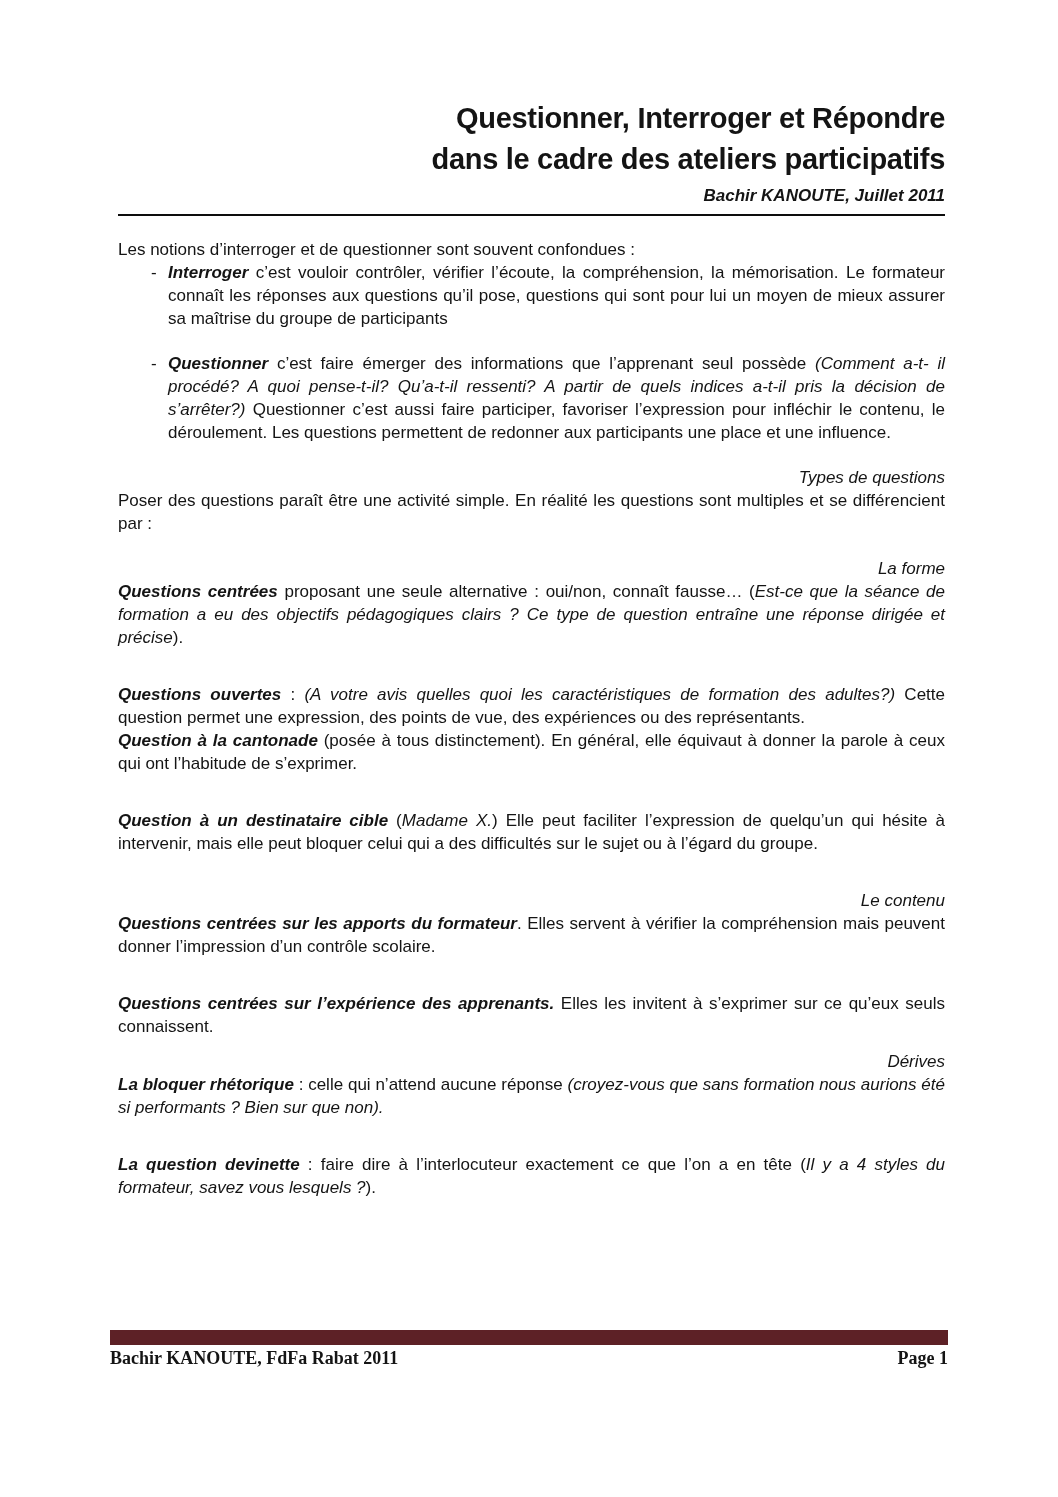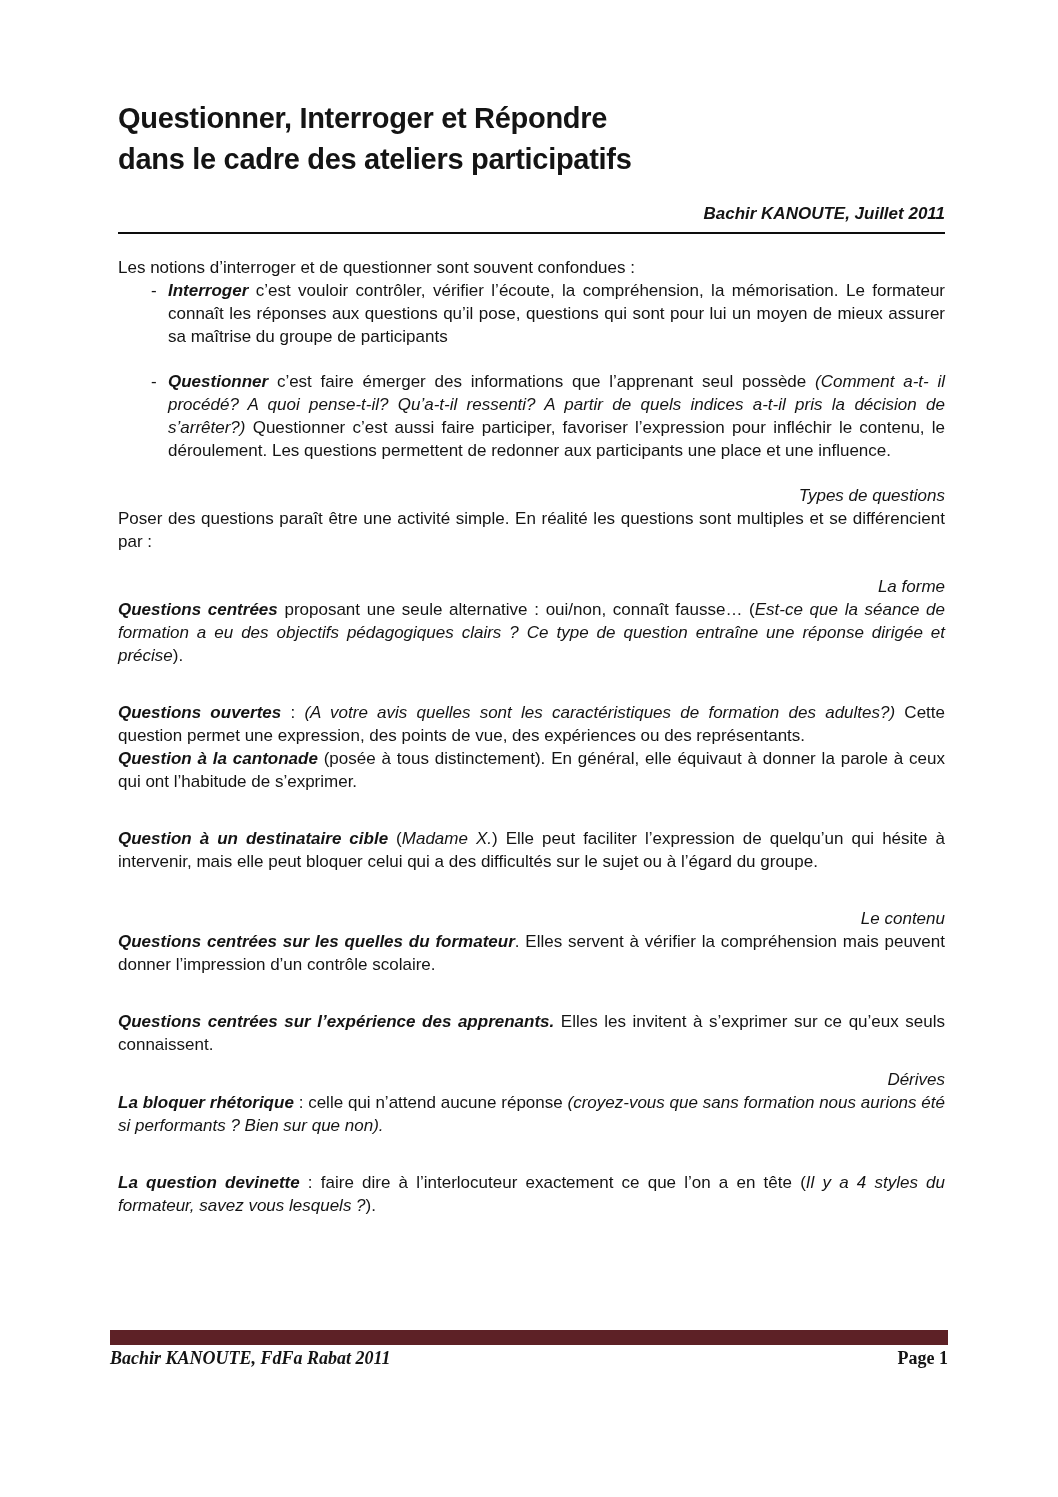--- a/index.html
+++ b/index.html
@@ -12,32 +12,33 @@
     background: #ffffff;
     font-family: "Liberation Sans", sans-serif;
     color: #141414;
     overflow: hidden;
   }
   .content {
     padding: 98px 113px 0 118px;
   }
   
   .doc-title {
+    text-align: right;
     font-weight: bold;
     font-size: 29px;
     line-height: 41px;
     letter-spacing: -0.3px;
   }
   .doc-title .title-line { display: block; }
   .byline {
     text-align: right;
     font-weight: bold;
     font-style: italic;
     font-size: 17px;
-    margin-top: 24px;
+    margin-top: 6px;
   }
   .header-rule {
     border-bottom: 2.5px solid #0d0d0d;
     margin-top: 8px;
   }
   
   .doc-body {
     margin-top: 22px;
     font-size: 17px;
     line-height: 23px;
@@ -79,21 +80,21 @@
   }
   .footer-row {
     display: flex;
     justify-content: space-between;
     align-items: baseline;
     margin-top: 3px;
     font-family: "Liberation Serif", serif;
     font-size: 18px;
     font-weight: bold;
   }
-  .footer-author { font-style: italic; }
+  .footer-author { }
   .footer-page { font-style: normal; text-align: center; }
 </style>
 </head>
 <body>
 
 <div class="page">
   <div class="content">
 
     <header>
       <h1 class="doc-title">
@@ -117,28 +118,28 @@
         <span class="marker">-</span>
         <p class="bullet-body"><span class="bi">Questionner</span><span> c’est faire émerger des informations que l’apprenant seul possède </span><span class="it">(Comment a-t- il procédé? A quoi pense-t-il? Qu’a-t-il ressenti? A partir de quels indices a-t-il pris la décision de s’arrêter?)</span><span> Questionner c’est aussi faire participer, favoriser l’expression pour infléchir le contenu, le déroulement. Les questions permettent de redonner aux participants une place et une influence.</span></p>
       </div>
 
       <p class="heading mt-std">Types de questions</p>
       <p class="para">Poser des questions paraît être une activité simple. En réalité les questions sont multiples et se différencient par :</p>
 
       <p class="heading mt-std">La forme</p>
       <p class="para"><span class="bi">Questions centrées</span><span> proposant une seule alternative : oui/non, connaît fausse… (</span><span class="it">Est-ce que la séance de formation a eu des objectifs pédagogiques clairs ? Ce type de question entraîne une réponse dirigée et précise</span><span>).</span></p>
 
-      <p class="para mt-lg"><span class="bi">Questions ouvertes</span><span> : </span><span class="it">(A votre avis quelles sont les caractéristiques de formation des adultes?)</span><span> Cette question permet une expression, des points de vue, des expériences ou des représentants.</span></p>
+      <p class="para mt-lg"><span class="bi">Questions ouvertes</span><span> : </span><span class="it">(A votre avis quelles quoi les caractéristiques de formation des adultes?)</span><span> Cette question permet une expression, des points de vue, des expériences ou des représentants.</span></p>
 
       <p class="para"><span class="bi">Question à la cantonade</span><span> (posée à tous distinctement). En général, elle équivaut à donner la parole à ceux qui ont l’habitude de s’exprimer.</span></p>
 
       <p class="para mt-lg"><span class="bi">Question à un destinataire cible</span><span> (</span><span class="it">Madame X.</span><span>) Elle peut faciliter l’expression de quelqu’un qui hésite à intervenir, mais elle peut bloquer celui qui a des difficultés sur le sujet ou à l’égard du groupe.</span></p>
 
       <p class="heading mt-lg">Le contenu</p>
-      <p class="para"><span class="bi">Questions centrées sur les quelles du formateur</span><span>. Elles servent à vérifier la compréhension mais peuvent donner l’impression d’un contrôle scolaire.</span></p>
+      <p class="para"><span class="bi">Questions centrées sur les apports du formateur</span><span>. Elles servent à vérifier la compréhension mais peuvent donner l’impression d’un contrôle scolaire.</span></p>
 
       <p class="para mt-lg"><span class="bi">Questions centrées sur l’expérience des apprenants.</span><span> Elles les invitent à s’exprimer sur ce qu’eux seuls connaissent.</span></p>
 
       <p class="heading mt-sm">Dérives</p>
       <p class="para"><span class="bi">La bloquer rhétorique</span><span> : celle qui n’attend aucune réponse </span><span class="it">(croyez-vous que sans formation nous aurions été si performants ? Bien sur que non).</span></p>
 
       <p class="para mt-lg"><span class="bi">La question devinette</span><span> : faire dire à l’interlocuteur exactement ce que l’on a en tête (</span><span class="it">Il y a 4 styles du formateur, savez vous lesquels ?</span><span>).</span></p>
 
     </main>
   </div>

